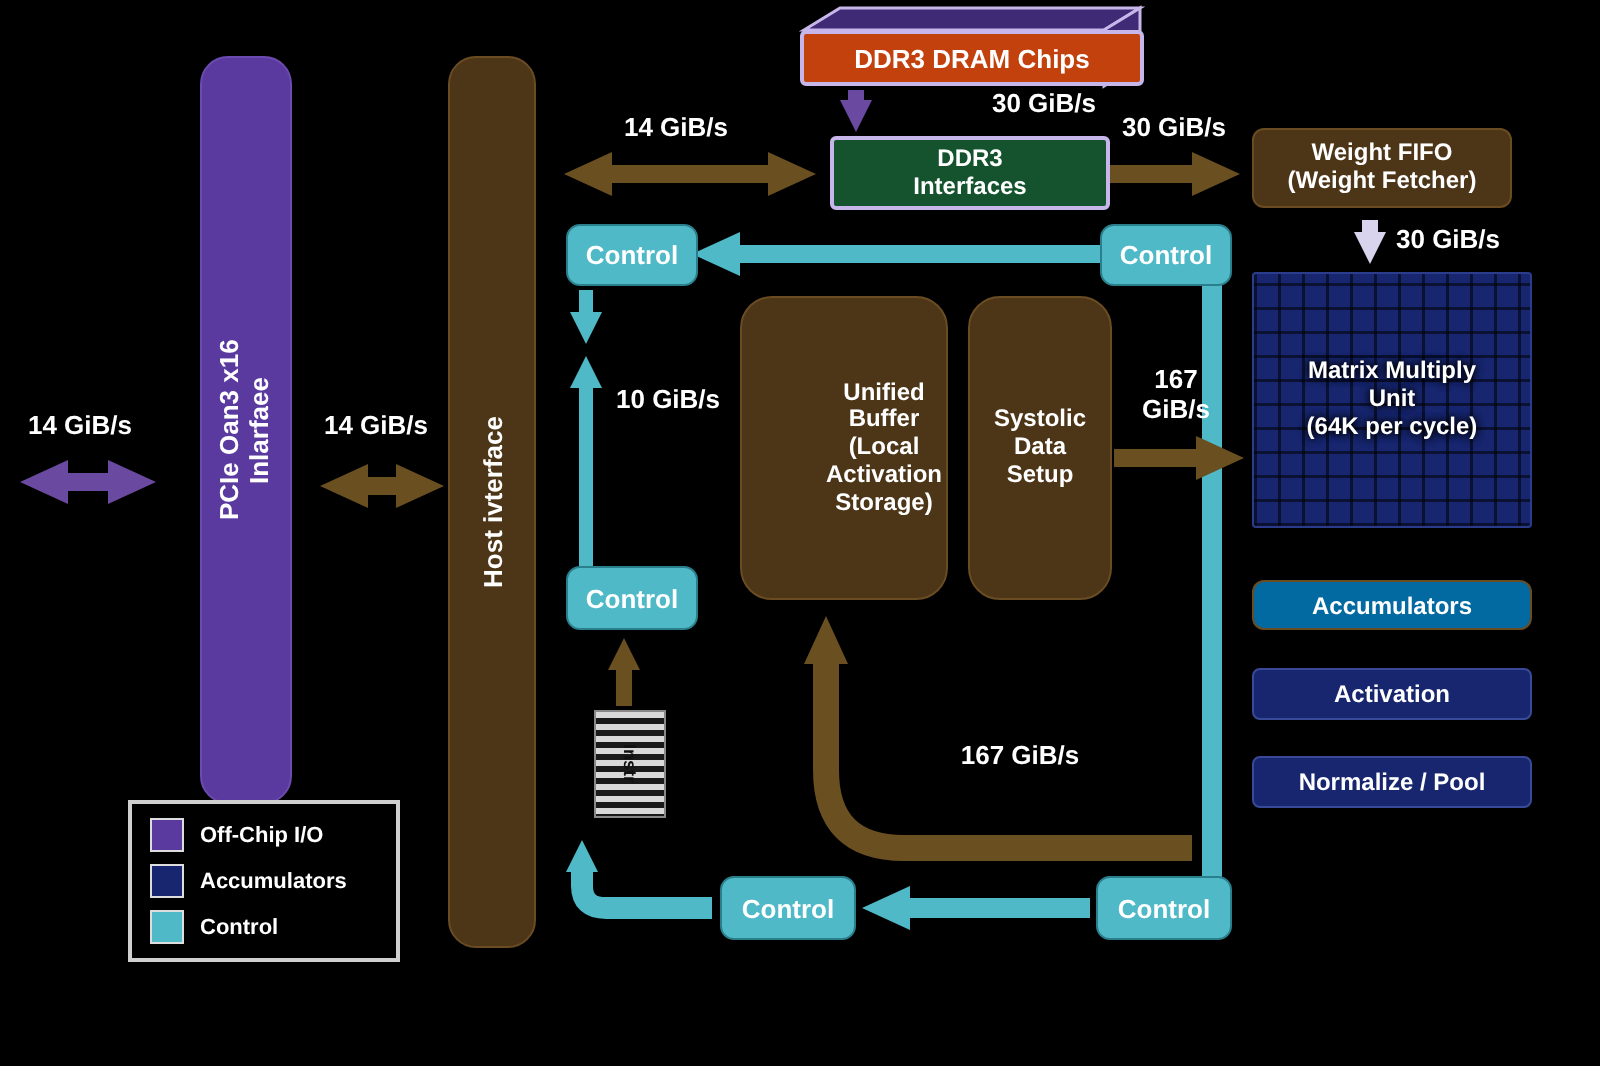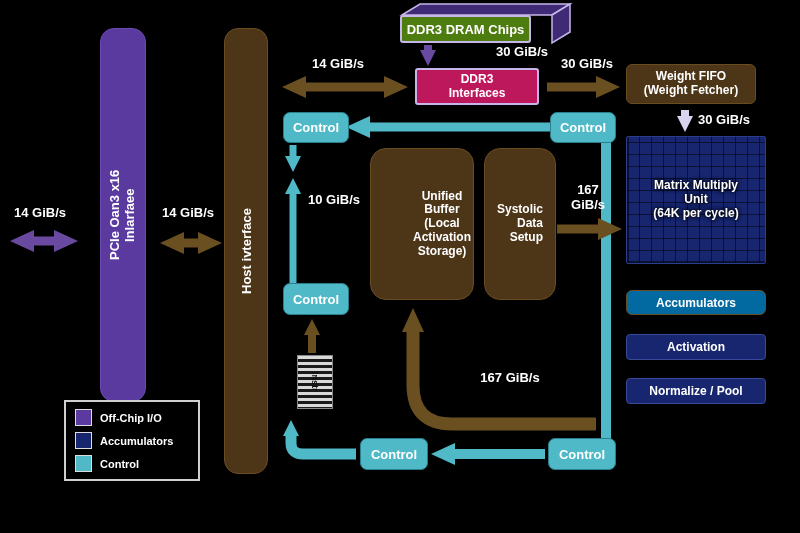--- a/index.html
+++ b/index.html
@@ -92,23 +92,23 @@
     <line x1="685" y1="110" x2="685" y2="118" stroke="#d9d4ee" stroke-width="8" marker-end="url(#hs-light)"></line>
   </svg>
 
   <div class="box pcie vtext ml" style="left: 100px; top: 28px; width: 46px; height: 374px; font-size: 13px; background-color: rgb(91, 58, 160);">PCIe Oan3 x16
 Inlarfaee</div>
 
   <div class="box hostbar" style="left: 224px; top: 28px; width: 44px; height: 446px; font-size: 13px; background-color: rgb(77, 53, 24);">
     <span class="vtext">Host ivterface</span>
   </div>
 
-  <div class="box purple-box" style="left: 400px; top: 15px; width: 131px; height: 28px; font-size: 13px; background-color: #4d7c0f;">DDR3 DRAM Chips</div>
+  <div class="box purple-box" style="left: 400px; top: 15px; width: 172px; height: 28px; font-size: 13px; background-color: #c2410c;">DDR3 DRAM Chips</div>
 
-  <div class="box purple-box ml" style="left: 415px; top: 68px; width: 124px; height: 37px; font-size: 12px; background-color: #be185d;">DDR3
+  <div class="box purple-box ml" style="left: 415px; top: 68px; width: 140px; height: 37px; font-size: 12px; background-color: #14532d;">DDR3
 Interfaces</div>
 
   <div class="box brown-box ml" style="left: 626px; top: 64px; width: 130px; height: 40px; font-size: 12px; background-color: rgb(77, 53, 24);">Weight FIFO
 (Weight Fetcher)</div>
 
   <div class="box mmu" style="left: 626px; top: 136px; width: 140px; height: 128px; font-size: 12px; background-color: rgb(23, 38, 110);">
     <span class="ml">Matrix Multiply
 Unit
 (64K per cycle)</span>
   </div>
@@ -118,21 +118,21 @@
   <div class="box navy-box" style="left: 626px; top: 334px; width: 140px; height: 26px; font-size: 12px; background-color: rgb(23, 38, 110);">Activation</div>
 
   <div class="box navy-box" style="left: 626px; top: 378px; width: 140px; height: 26px; font-size: 12px; background-color: rgb(23, 38, 110);">Normalize / Pool</div>
 
   <div class="box round-brown ml" style="left: 370px; top: 148px; width: 104px; height: 152px; font-size: 12px; background-color: rgb(77, 53, 24); padding-left: 40px;">Unified
 Buffer
 (Local
 Activation
 Storage)</div>
 
-  <div class="box round-brown ml" style="left: 484px; top: 148px; width: 72px; height: 152px; font-size: 12px; background-color: rgb(77, 53, 24); text-align: right;">Systolic
+  <div class="box round-brown ml" style="left: 484px; top: 148px; width: 72px; height: 152px; font-size: 12px; background-color: rgb(77, 53, 24);">Systolic
 Data
 Setup</div>
 
   <div class="box control" style="left: 283px; top: 112px; width: 66px; height: 31px; background-color: rgb(79, 185, 199);">Control</div>
   <div class="box control" style="left: 550px; top: 112px; width: 66px; height: 31px; background-color: rgb(79, 185, 199);">Control</div>
   <div class="box control" style="left: 283px; top: 283px; width: 66px; height: 32px; background-color: rgb(79, 185, 199);">Control</div>
   <div class="box control" style="left: 360px; top: 438px; width: 68px; height: 32px; background-color: rgb(79, 185, 199);">Control</div>
   <div class="box control" style="left: 548px; top: 438px; width: 68px; height: 32px; background-color: rgb(79, 185, 199);">Control</div>
 
   <div class="instr" style="left:297px;top:355px;width:34px;height:52px;">

